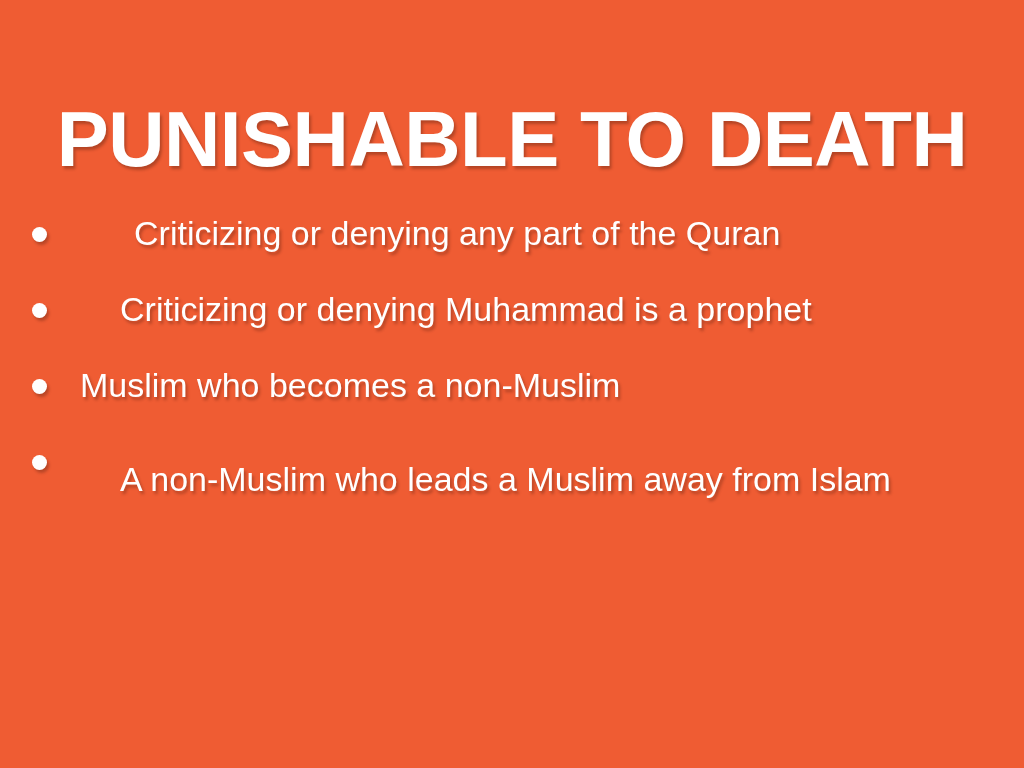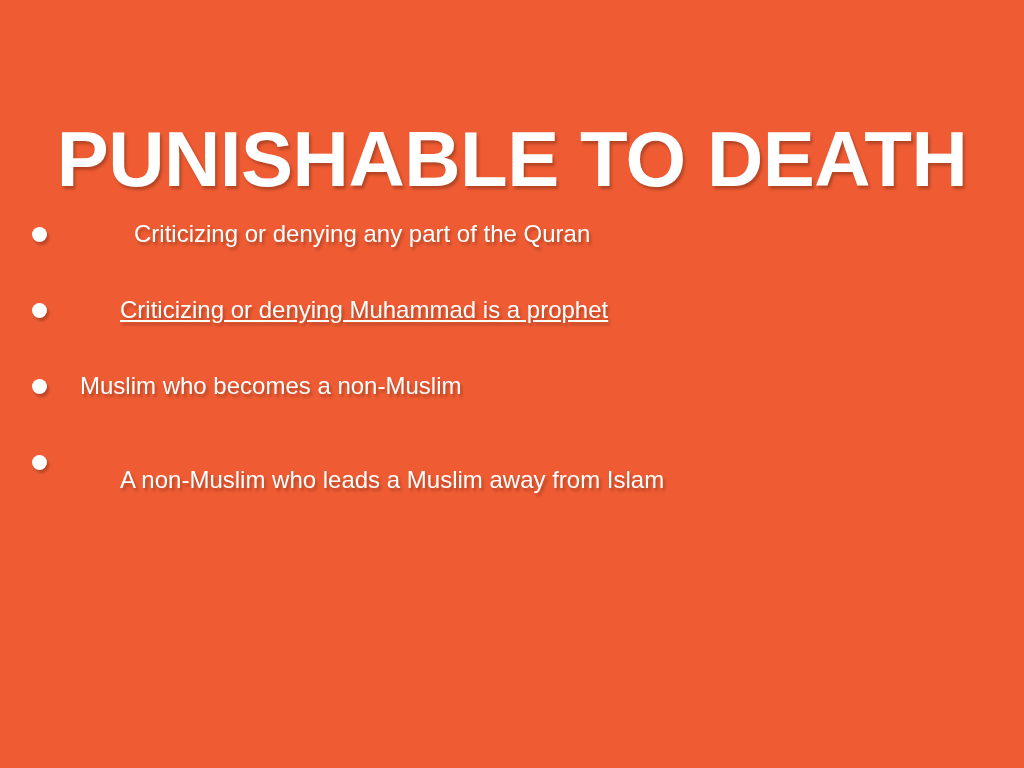--- a/index.html
+++ b/index.html
@@ -22,21 +22,21 @@
     background: #ef5c33;
     box-sizing: border-box;
     overflow: hidden;
   }
 
   
   .slide-title {
     position: absolute;
     left: 0;
     right: 0;
-    top: 68px;
+    top: 48px;
     text-align: center;
     color: #ffffff;
     font-family: "Liberation Sans", sans-serif;
     font-weight: 700;
     font-size: 78px;
     line-height: 1.0;
     letter-spacing: -0.5px;
     white-space: nowrap;
     text-shadow: 2px 3px 3px rgba(60, 20, 10, 0.33);
   }
@@ -69,29 +69,29 @@
     border-radius: 50%;
     background: #ffffff;
     box-shadow: 2px 3px 3px rgba(60, 20, 10, 0.30);
   }
 
   .bullet-text {
     display: block;
     color: #ffffff;
     font-family: "Liberation Sans", sans-serif;
     font-weight: 300;
-    font-size: 24px;
+    font-size: 34px;
     line-height: 1.1;
     white-space: nowrap;
     text-shadow: 2px 3px 3px rgba(60, 20, 10, 0.32);
   }
 
   
   .indent-1 .bullet-text { margin-left: 134px; }
-  .indent-2 .bullet-text { margin-left: 120px; text-decoration: underline; }
+  .indent-2 .bullet-text { margin-left: 120px; }
   .indent-3 .bullet-text { margin-left: 80px; }
   .indent-4 .bullet-text { margin-left: 120px; margin-top: 36px; }
 
   .slide-body-blank {
     position: absolute;
     left: 0;
     top: 500px;
     width: 1024px;
     height: 268px;
   }

